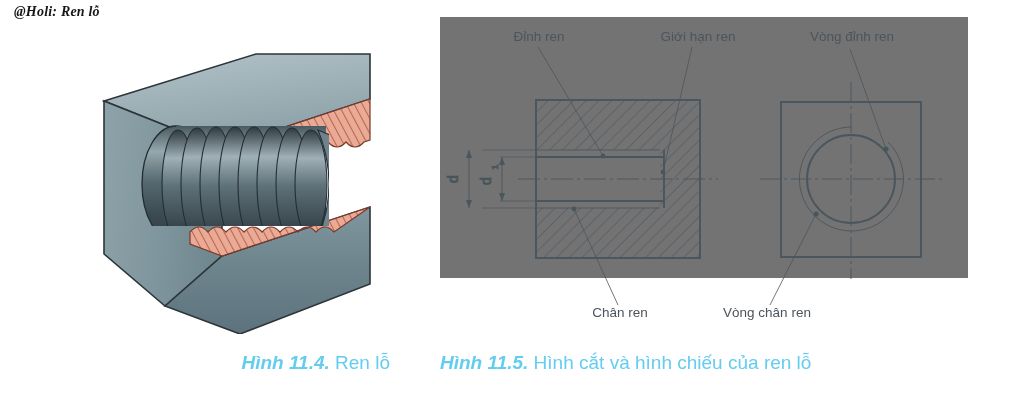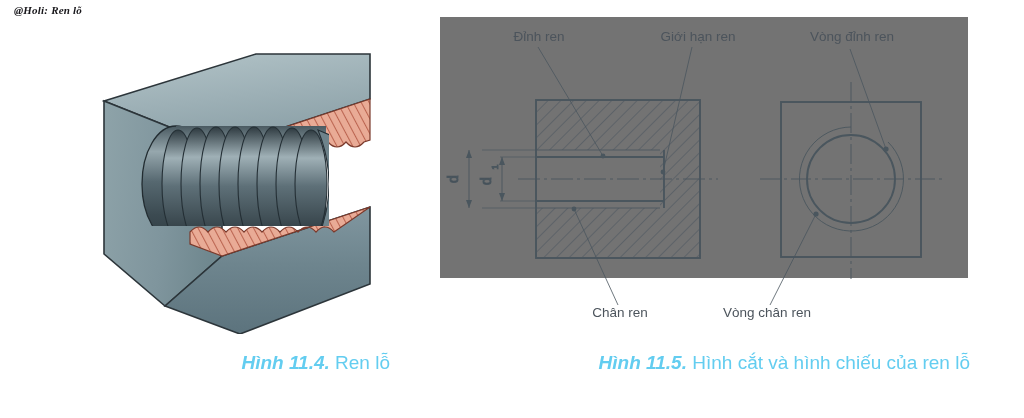--- a/index.html
+++ b/index.html
@@ -16,21 +16,21 @@
   }
 
   
   #header-tag {
     position: absolute;
     left: 14px;
     top: 4px;
     font-family: "Liberation Serif", serif;
     font-weight: bold;
     font-style: italic;
-    font-size: 11px;
+    font-size: 14px;
     color: #17161a;
     letter-spacing: 0.2px;
     white-space: nowrap;
   }
 
   
   #figure-pictorial {
     position: absolute;
     left: 60px;
     top: 44px;
@@ -47,21 +47,21 @@
     text-align: right;
     font-size: 19px;
     color: #63cdf0;
     white-space: nowrap;
   }
   #caption-right {
     position: absolute;
     left: 440px;
     top: 352px;
     width: 530px;
-    text-align: right;
+    text-align: left;
     font-size: 19px;
     color: #63cdf0;
     white-space: nowrap;
   }
   .cap-num { font-style: italic; font-weight: bold; }
   .cap-txt { font-style: normal; }
 
   
   #figure-panel {
     position: absolute;

